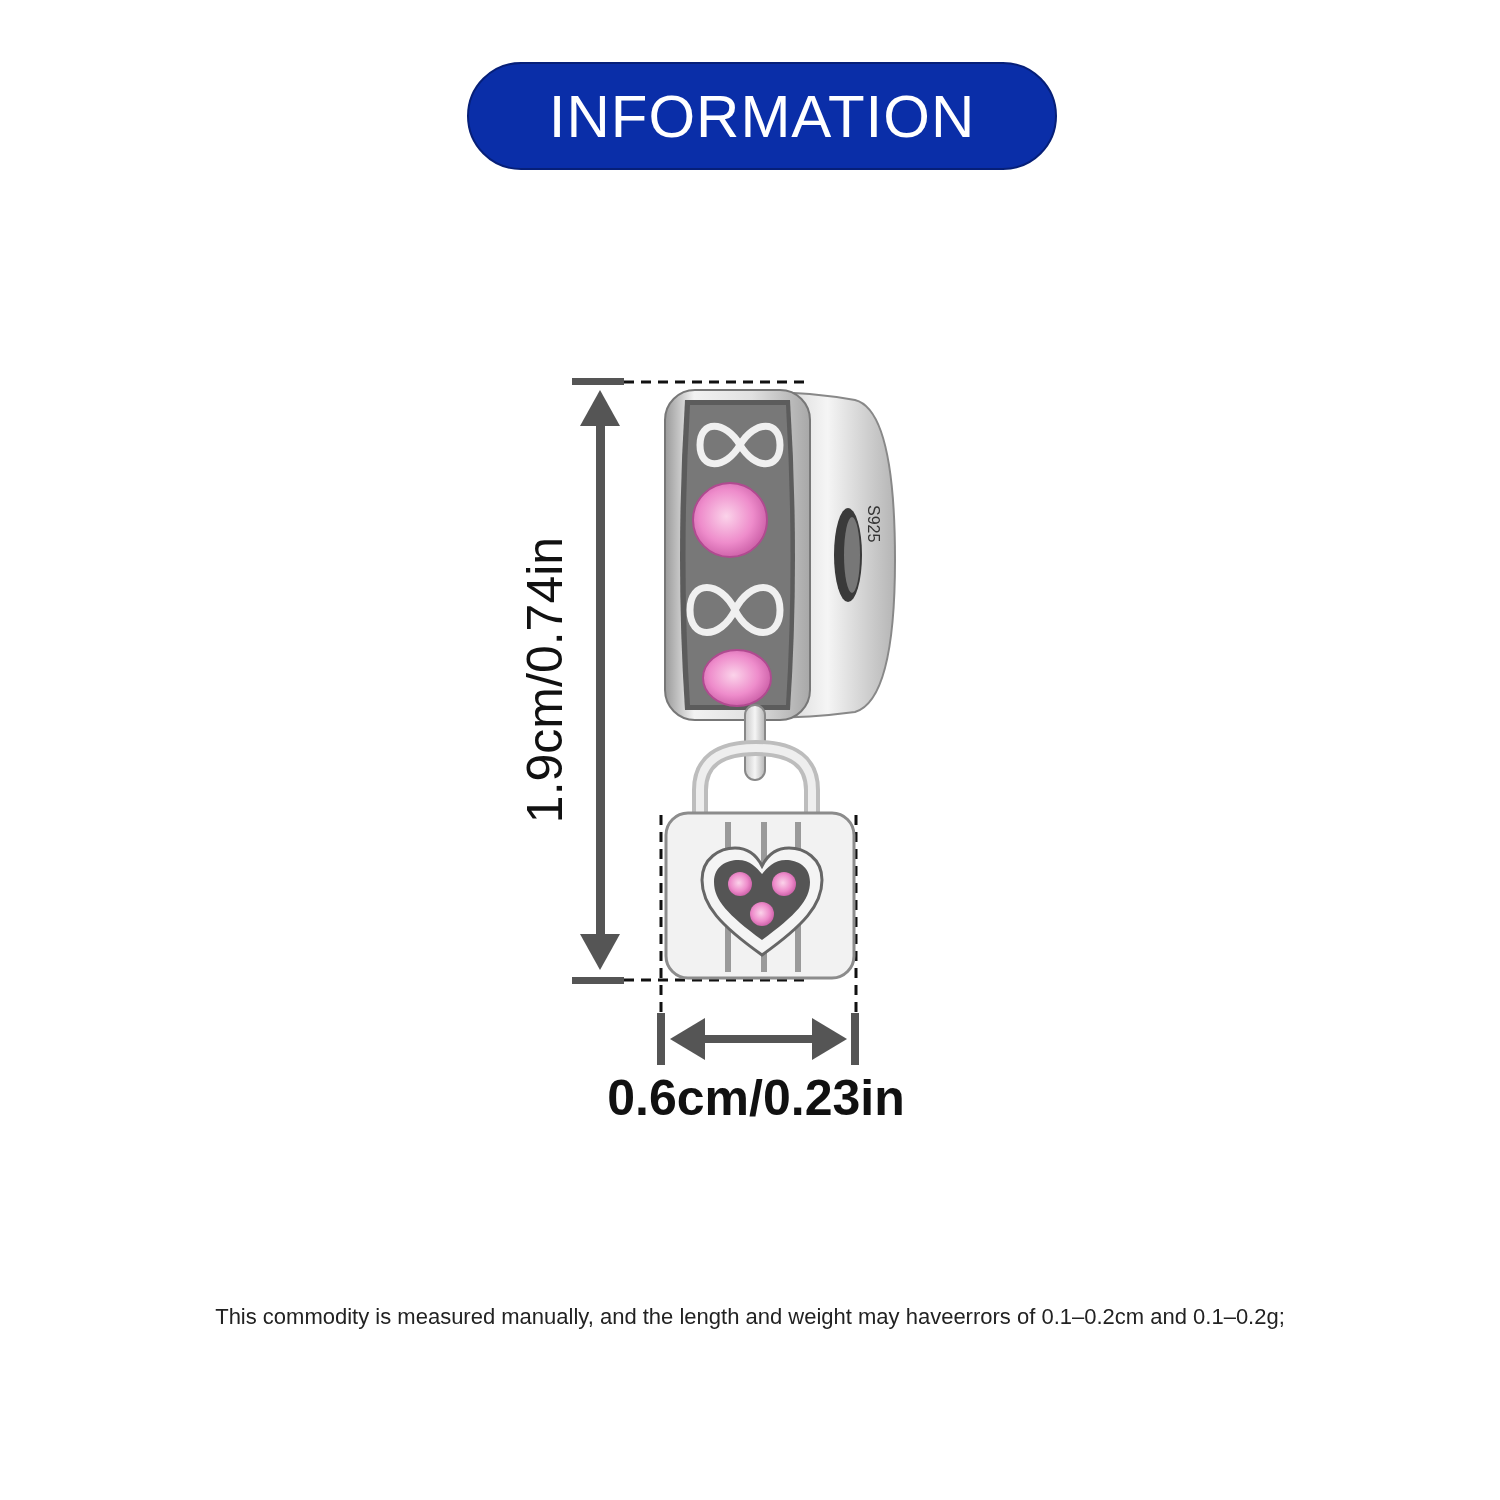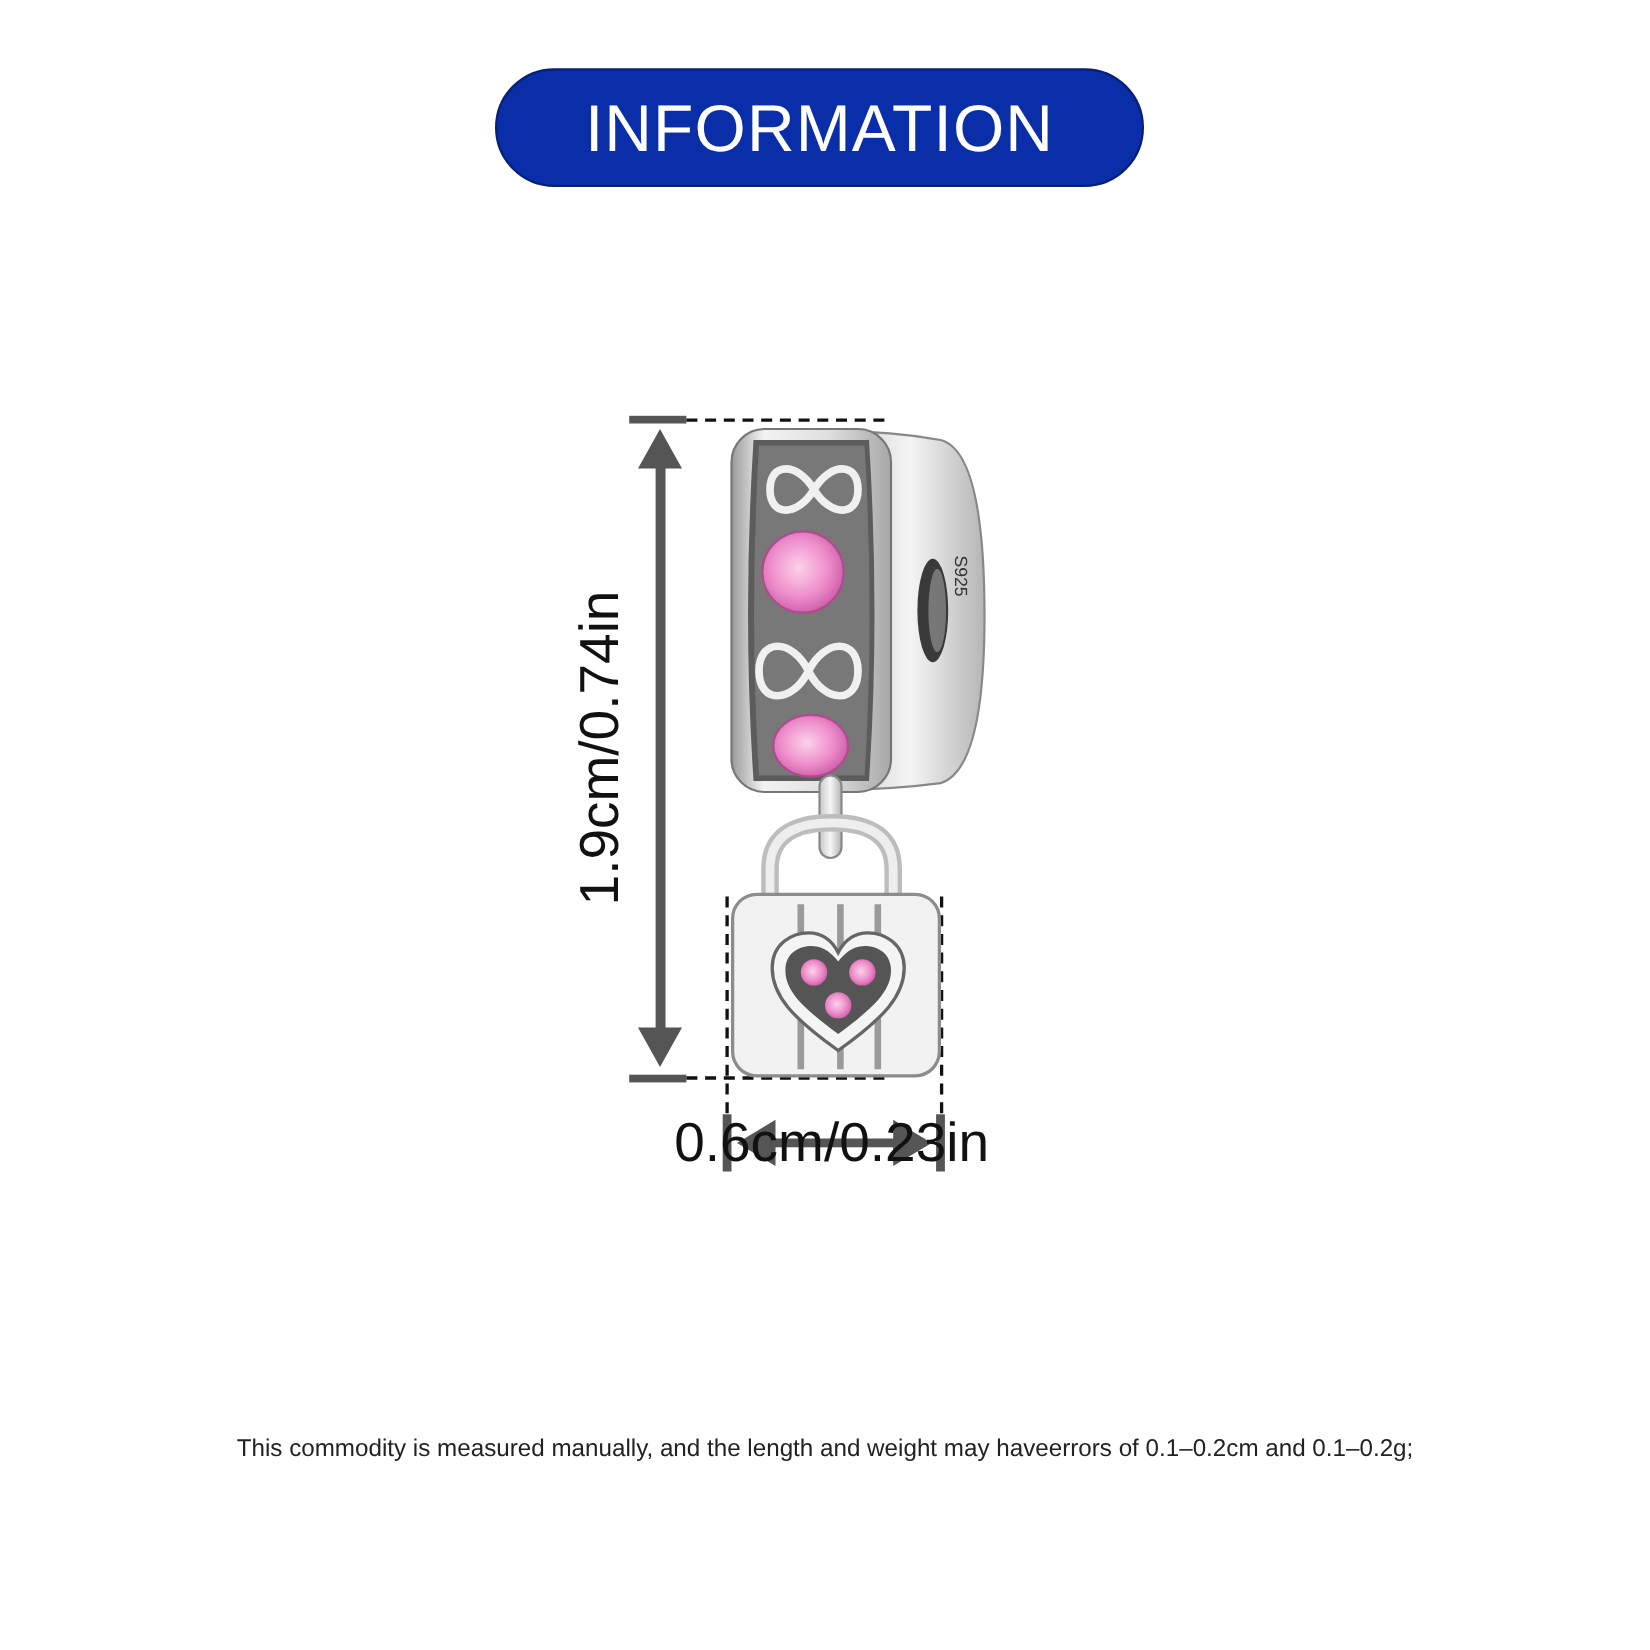--- a/index.html
+++ b/index.html
@@ -1,29 +1,29 @@
 <!DOCTYPE html>
 <html><head>
 <meta charset="utf-8">
 <style>
   html, body { margin:0; padding:0; background:#ffffff; }
   body { width:1500px; height:1500px; position:relative; overflow:hidden; font-family:"Liberation Sans", sans-serif; }
   .banner {
-    position:absolute; left:450px; top:62px; width:590px; height:108px;
+    position:absolute; left:467px; top:62px; width:590px; height:108px;
     background:#0a2ea8; border-radius:54px; border:2px solid #061f78; box-sizing:border-box;
     display:flex; align-items:center; justify-content:center;
   }
   .banner span { color:#ffffff; font-size:60px; letter-spacing:1px; font-family:"Liberation Sans", sans-serif; }
   .dim-v-label {
     position:absolute; left:545px; top:680px; transform:translate(-50%,-50%) rotate(-90deg);
     font-size:50px; color:#111; white-space:nowrap; font-family:"Liberation Sans", sans-serif; font-weight:300;
   }
   .dim-h-label {
-    position:absolute; left:756px; top:1038px; transform:translate(-50%,-50%);
-    font-size:50px; color:#111; white-space:nowrap; font-family:"Liberation Sans", sans-serif; font-weight:400;
+    position:absolute; left:756px; top:1098px; transform:translate(-50%,-50%);
+    font-size:50px; color:#111; white-space:nowrap; font-family:"Liberation Sans", sans-serif; font-weight:700;
   }
   .disclaimer { position:absolute; left:0; top:1296px; width:1500px; text-align:center; color:#222; font-size:22px; line-height:42px; }
   svg.overlay { position:absolute; left:0; top:0; }
 </style>
 </head>
 <body>
 
 <div class="banner">
   <span>INFORMATION</span>
 </div>

